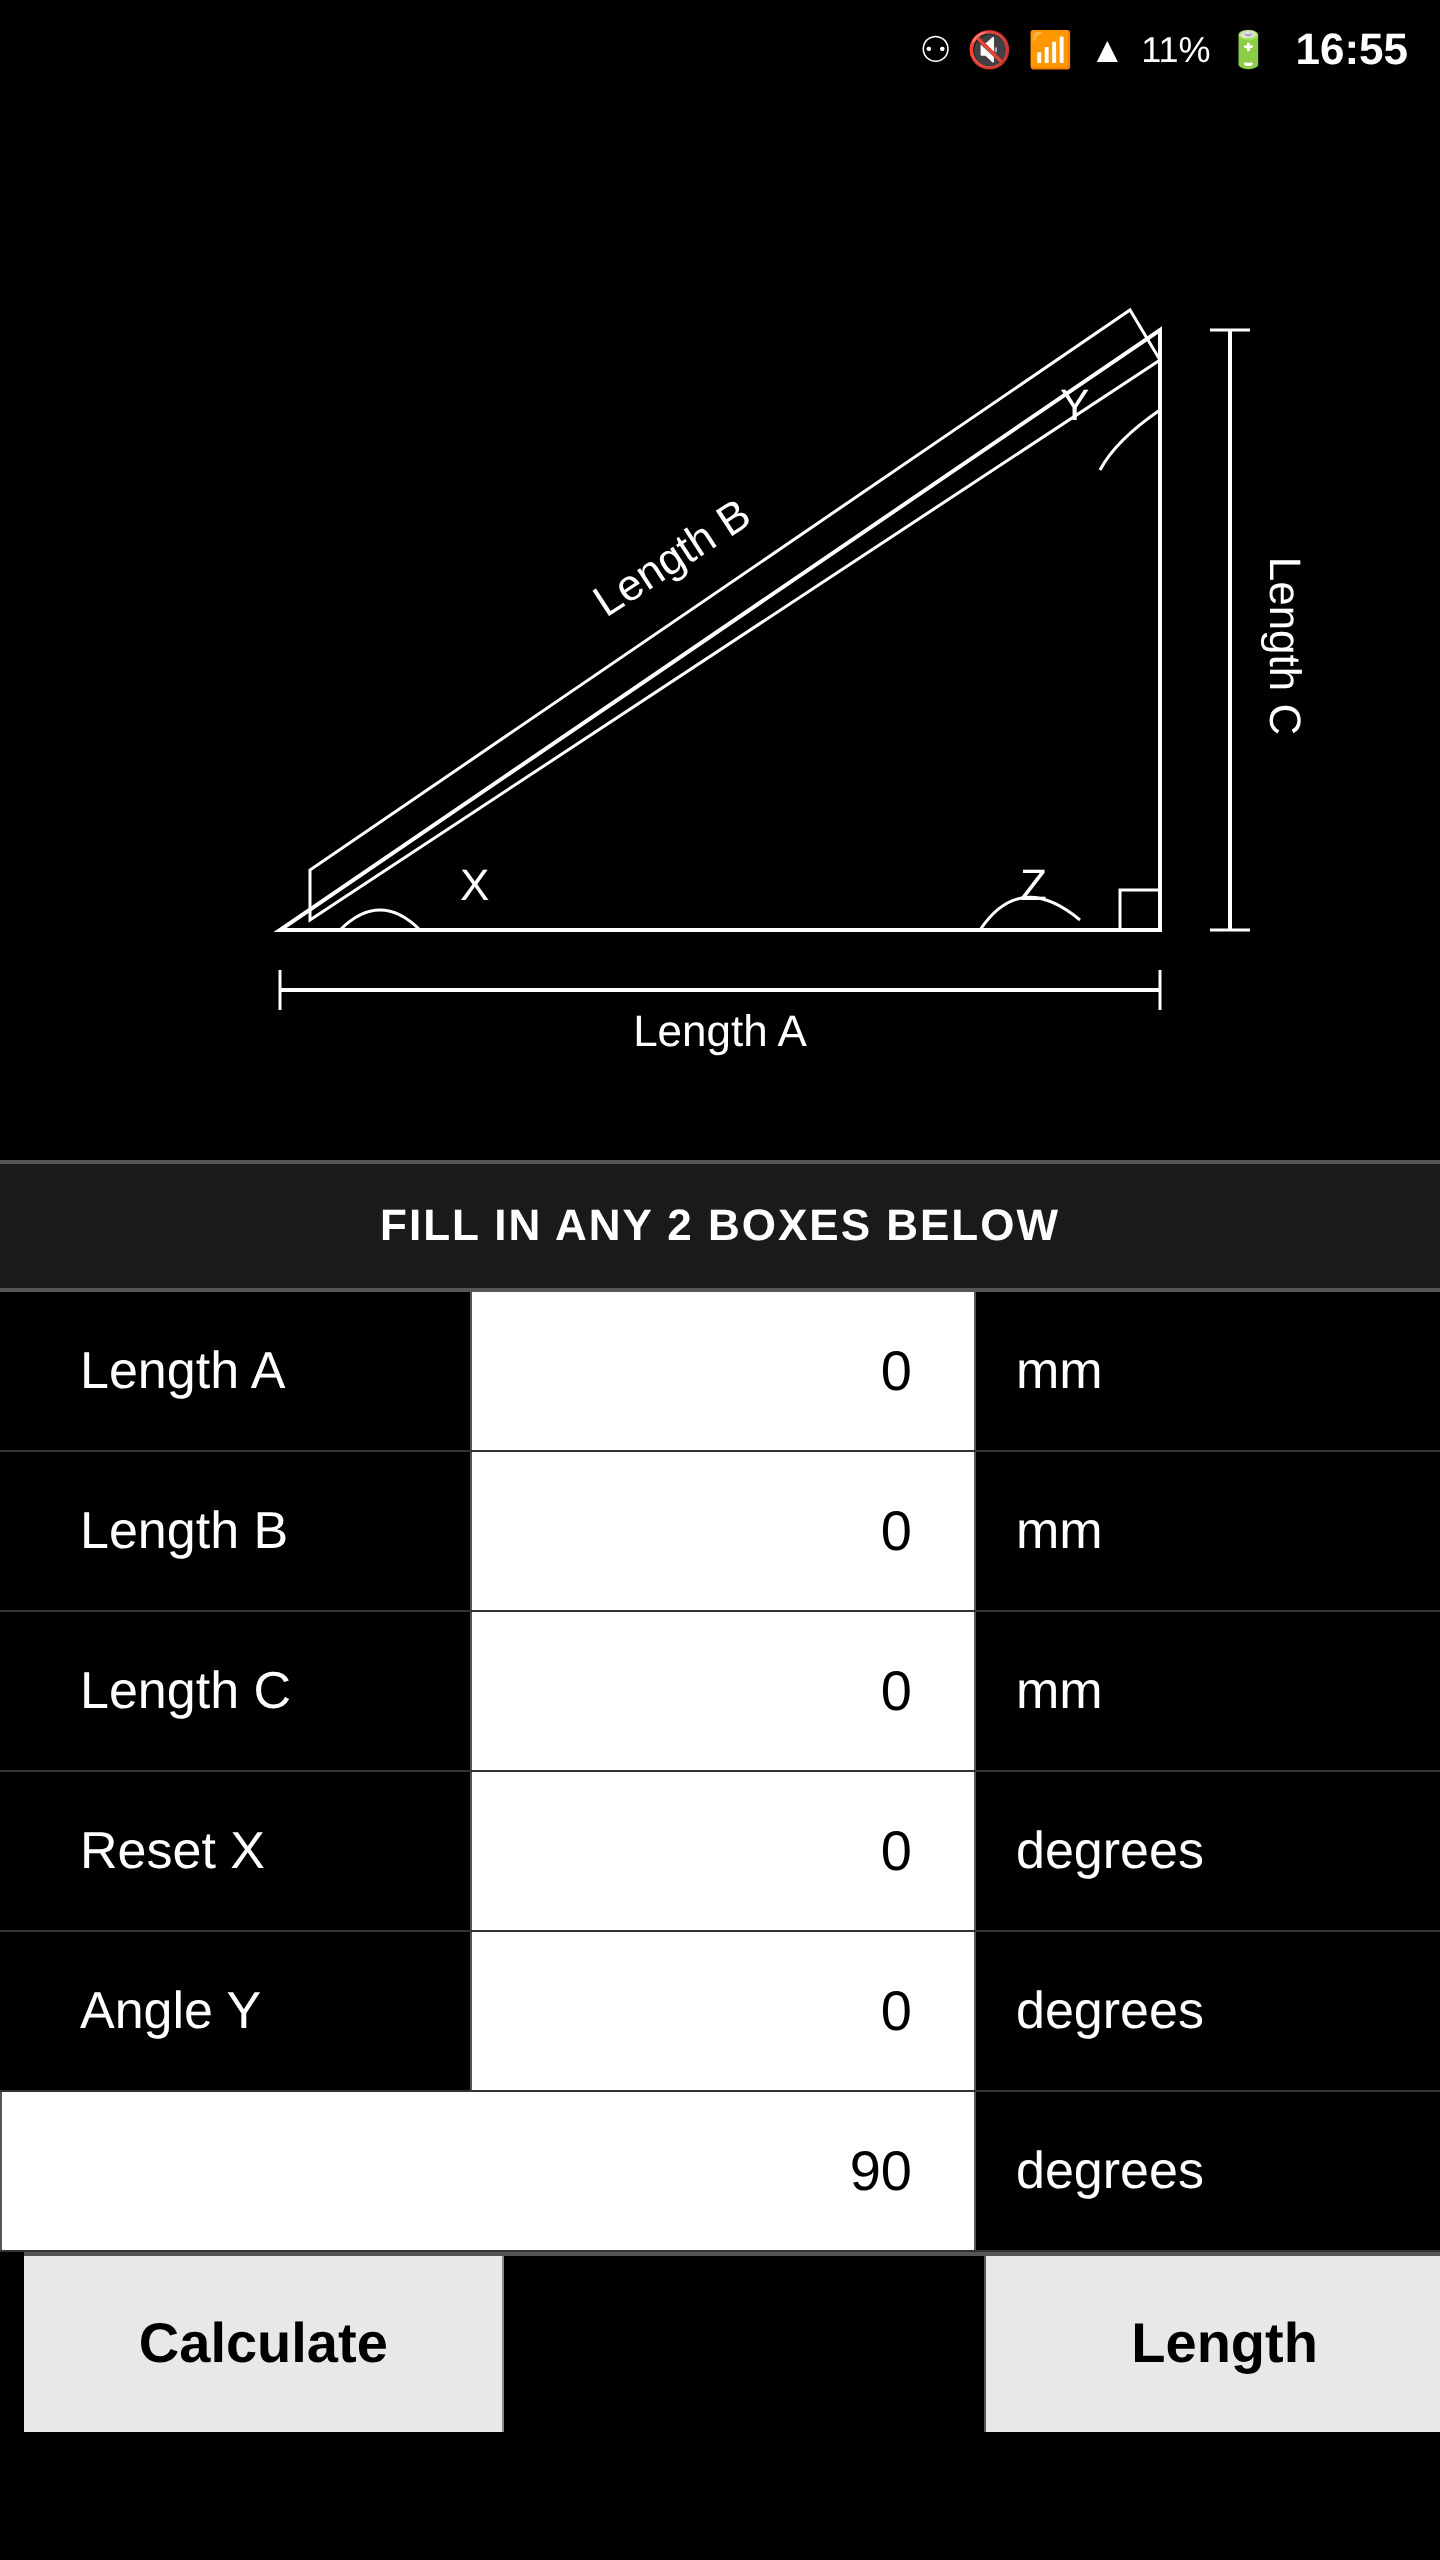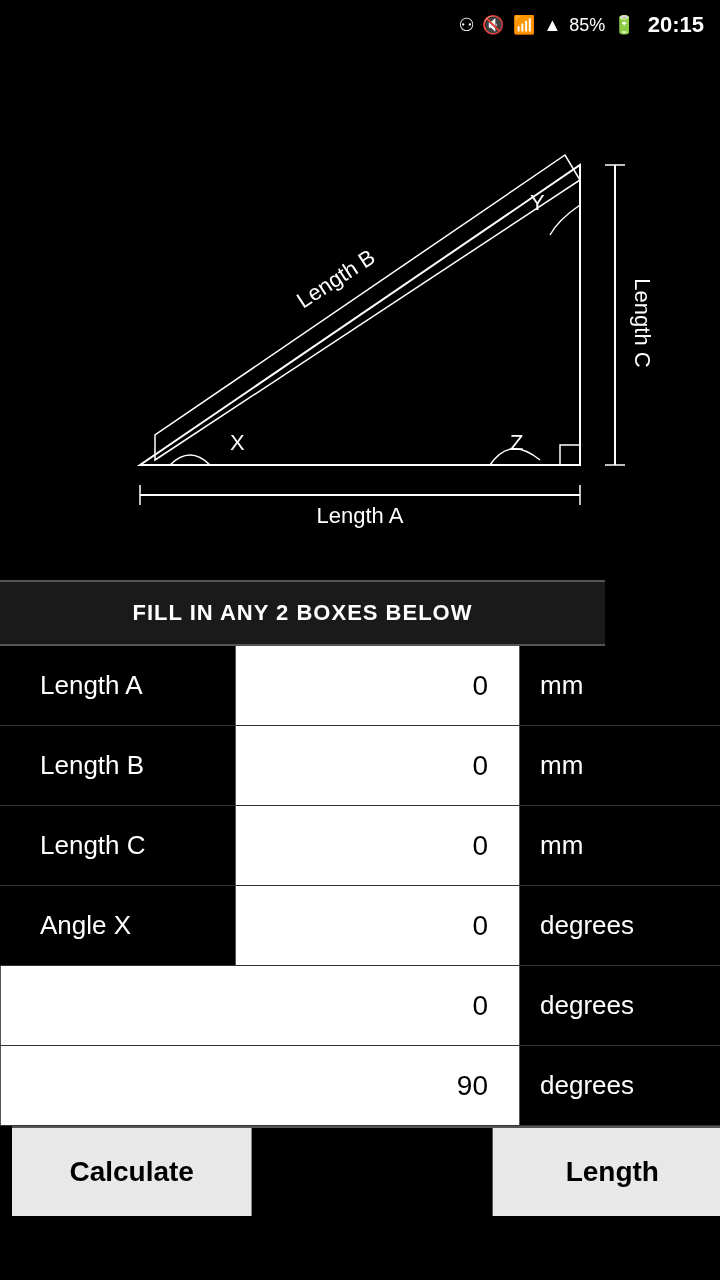--- a/index.html
+++ b/index.html
@@ -34,21 +34,21 @@
       width: 720px;
       height: 530px;
       background: #000;
       display: flex;
       align-items: center;
       justify-content: center;
     }
 
     
     #instruction-banner {
-      width: 605px;
+      width: 720px;
       background: #1a1a1a;
       border-top: 2px solid #555;
       border-bottom: 2px solid #555;
       padding: 18px 0;
       text-align: center;
     }
     #instruction-banner span {
       font-size: 22px;
       font-weight: bold;
       letter-spacing: 1px;
@@ -86,21 +86,21 @@
       height: 100%;
       background: #fff;
       border: none;
       font-size: 28px;
       color: #000;
       text-align: right;
       padding-right: 16px;
       outline: none;
     }
     .field-unit {
-      width: 200px;
+      width: 232px;
       font-size: 26px;
       color: #fff;
       padding-left: 20px;
       flex-shrink: 0;
     }
 
     
     #button-row {
       display: flex;
       width: 720px;
@@ -129,23 +129,23 @@
     }
   </style>
 </head>
 <body>
 
 <div id="status-bar">
   <span class="status-text">⚇</span>
   <span class="status-text">🔇</span>
   <span class="status-text">📶</span>
   <span class="status-text">▲</span>
-  <span class="status-text">85%</span>
+  <span class="status-text">11%</span>
   <span class="status-text">🔋</span>
-  <span class="status-text" style="font-size:22px;font-weight:bold;margin-left:4px;">20:15</span>
+  <span class="status-text" style="font-size:22px;font-weight:bold;margin-left:4px;">16:55</span>
 </div>
 
 <div id="diagram-area">
   <svg width="600" height="480" viewBox="0 0 600 480">
 
     <polygon points="80,390 520,390 520,90" fill="none" stroke="white" stroke-width="2"></polygon>
 
     <line x1="80" y1="420" x2="520" y2="420" stroke="white" stroke-width="2"></line>
     <line x1="80" y1="410" x2="80" y2="430" stroke="white" stroke-width="1.5"></line>
     <line x1="520" y1="410" x2="520" y2="430" stroke="white" stroke-width="1.5"></line>
@@ -194,27 +194,28 @@
       <div class="field-unit">mm</div>
     </div>
     <div class="form-row">
       <div class="field-label">Length C</div>
       <div class="field-input-wrap">
         <input type="number" class="field-input" value="0" style="">
       </div>
       <div class="field-unit">mm</div>
     </div>
     <div class="form-row">
-      <div class="field-label">Angle X</div>
+      <div class="field-label">Reset X</div>
       <div class="field-input-wrap">
         <input type="number" class="field-input" value="0" style="">
       </div>
       <div class="field-unit">degrees</div>
     </div>
     <div class="form-row">
+      <div class="field-label">Angle Y</div>
       <div class="field-input-wrap">
         <input type="number" class="field-input" value="0" style="">
       </div>
       <div class="field-unit">degrees</div>
     </div>
     <div class="form-row">
       <div class="field-input-wrap">
         <input type="number" class="field-input" value="90" style="">
       </div>
       <div class="field-unit">degrees</div>

